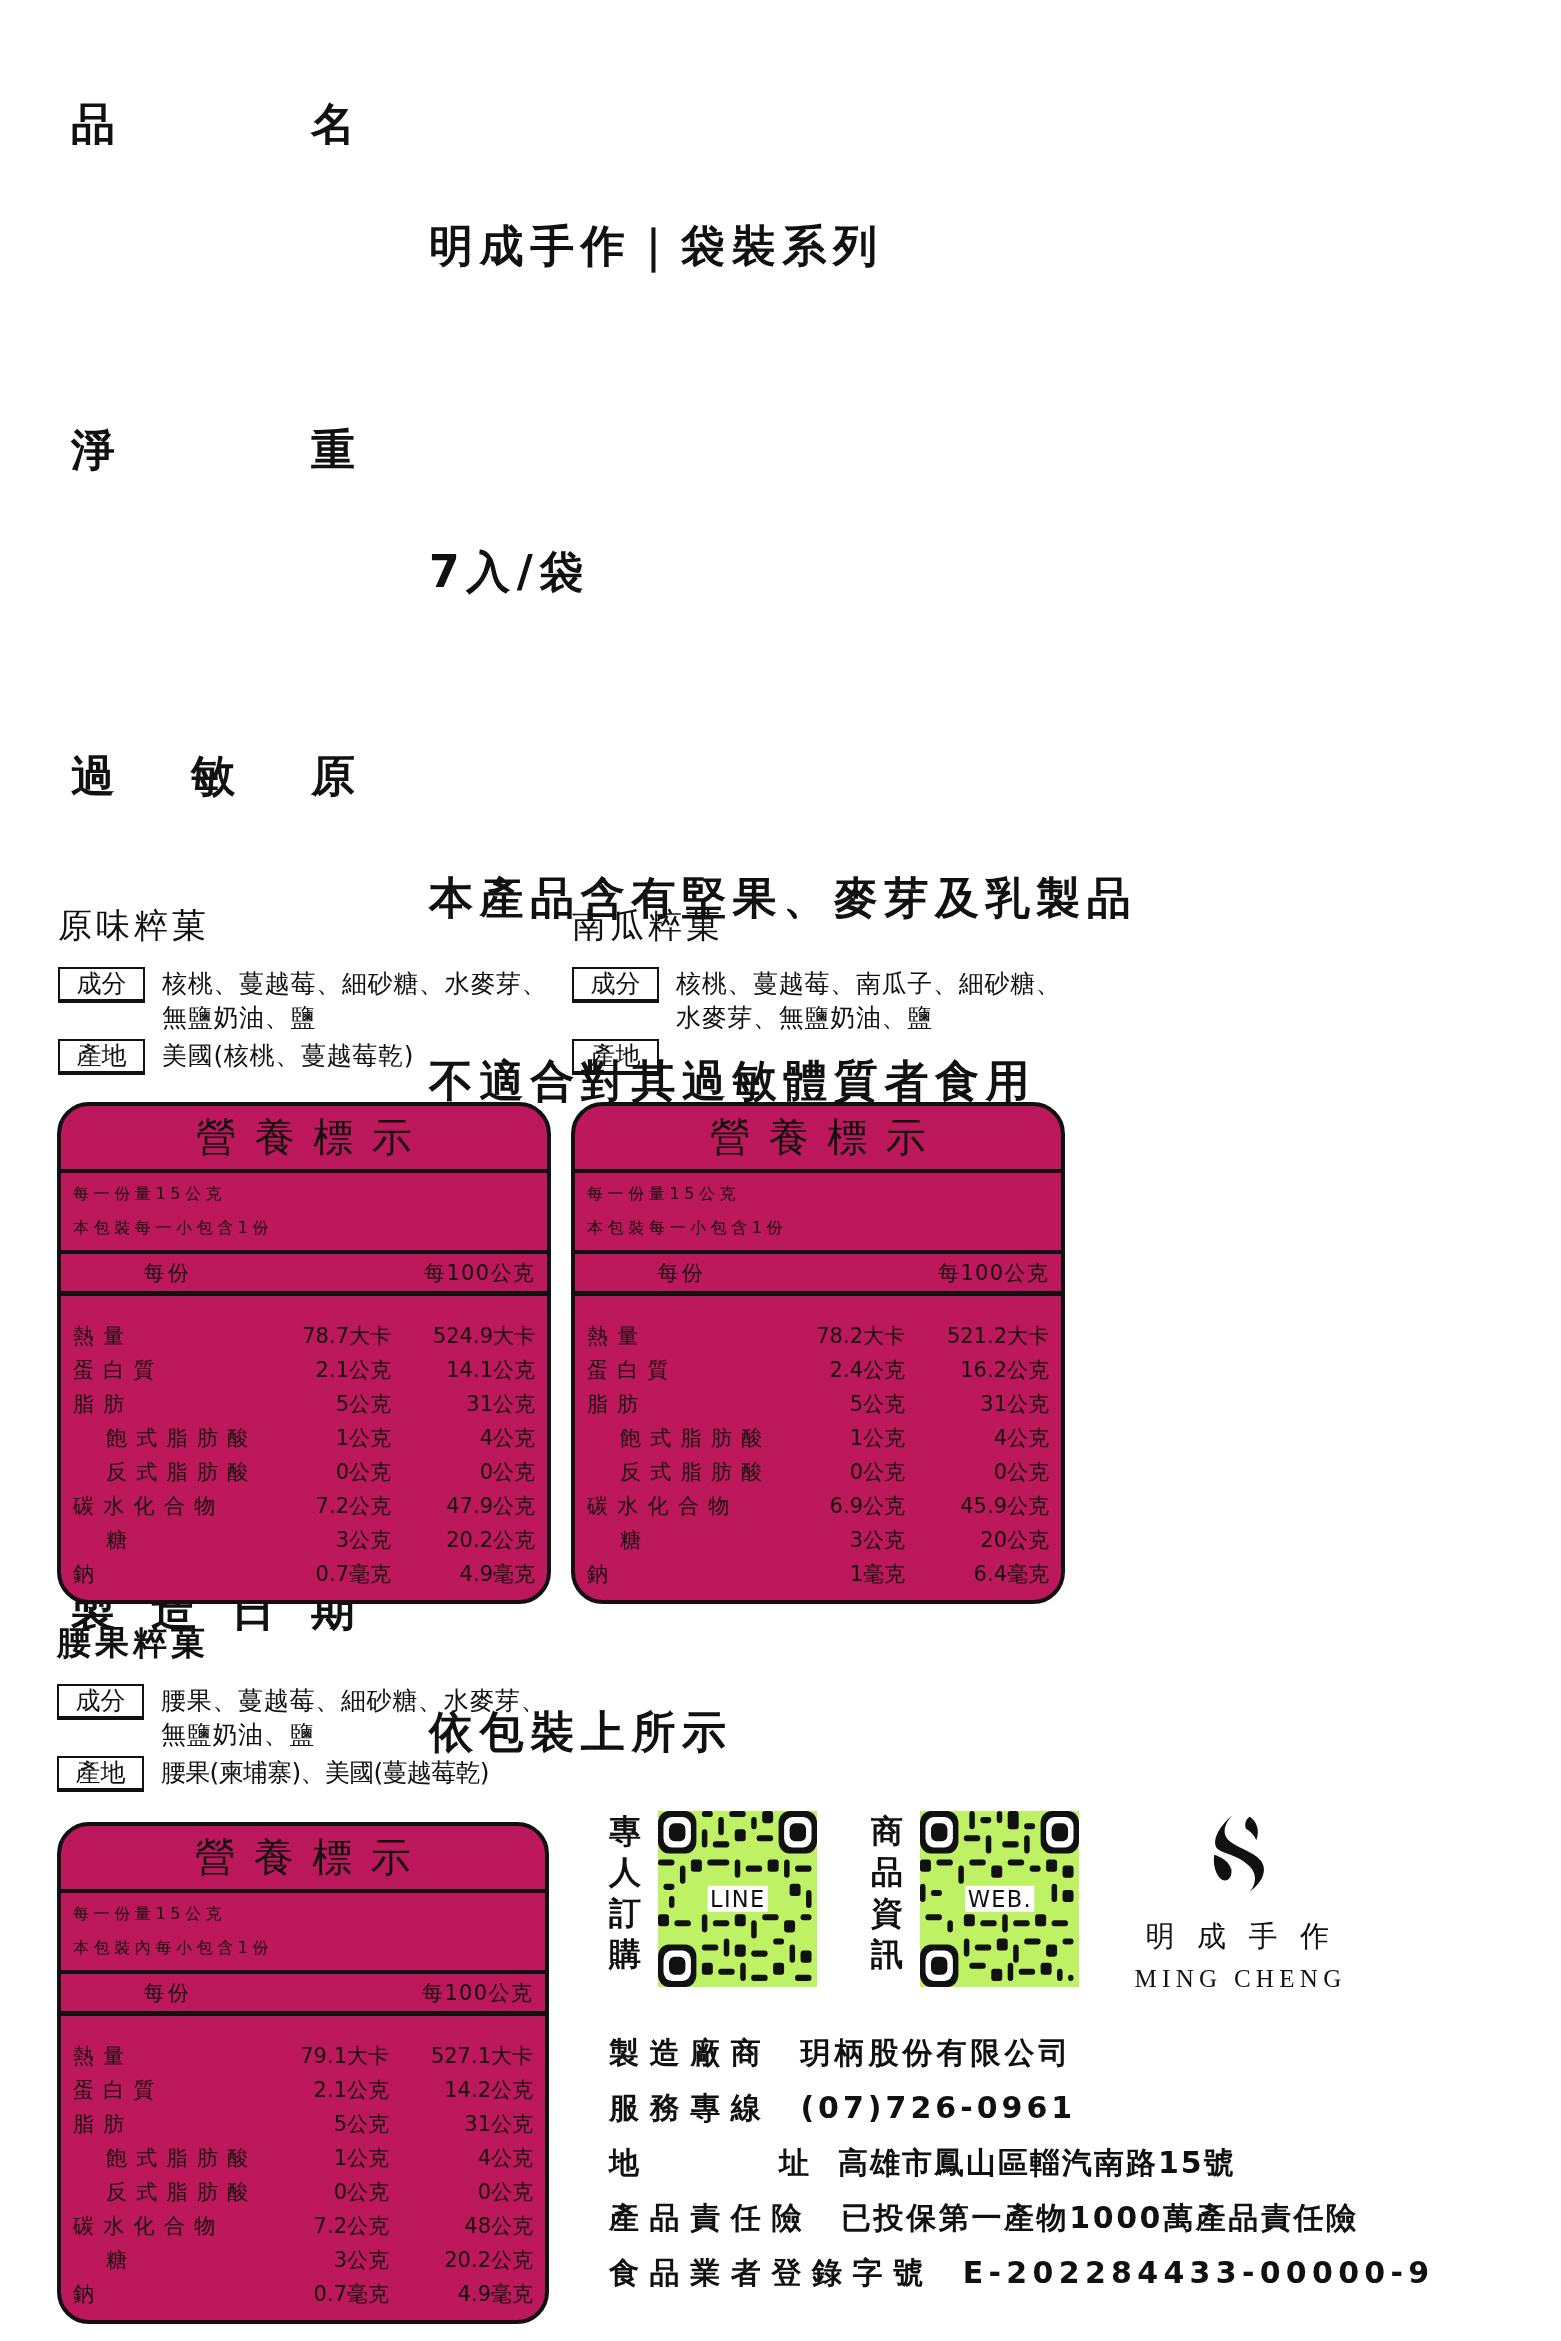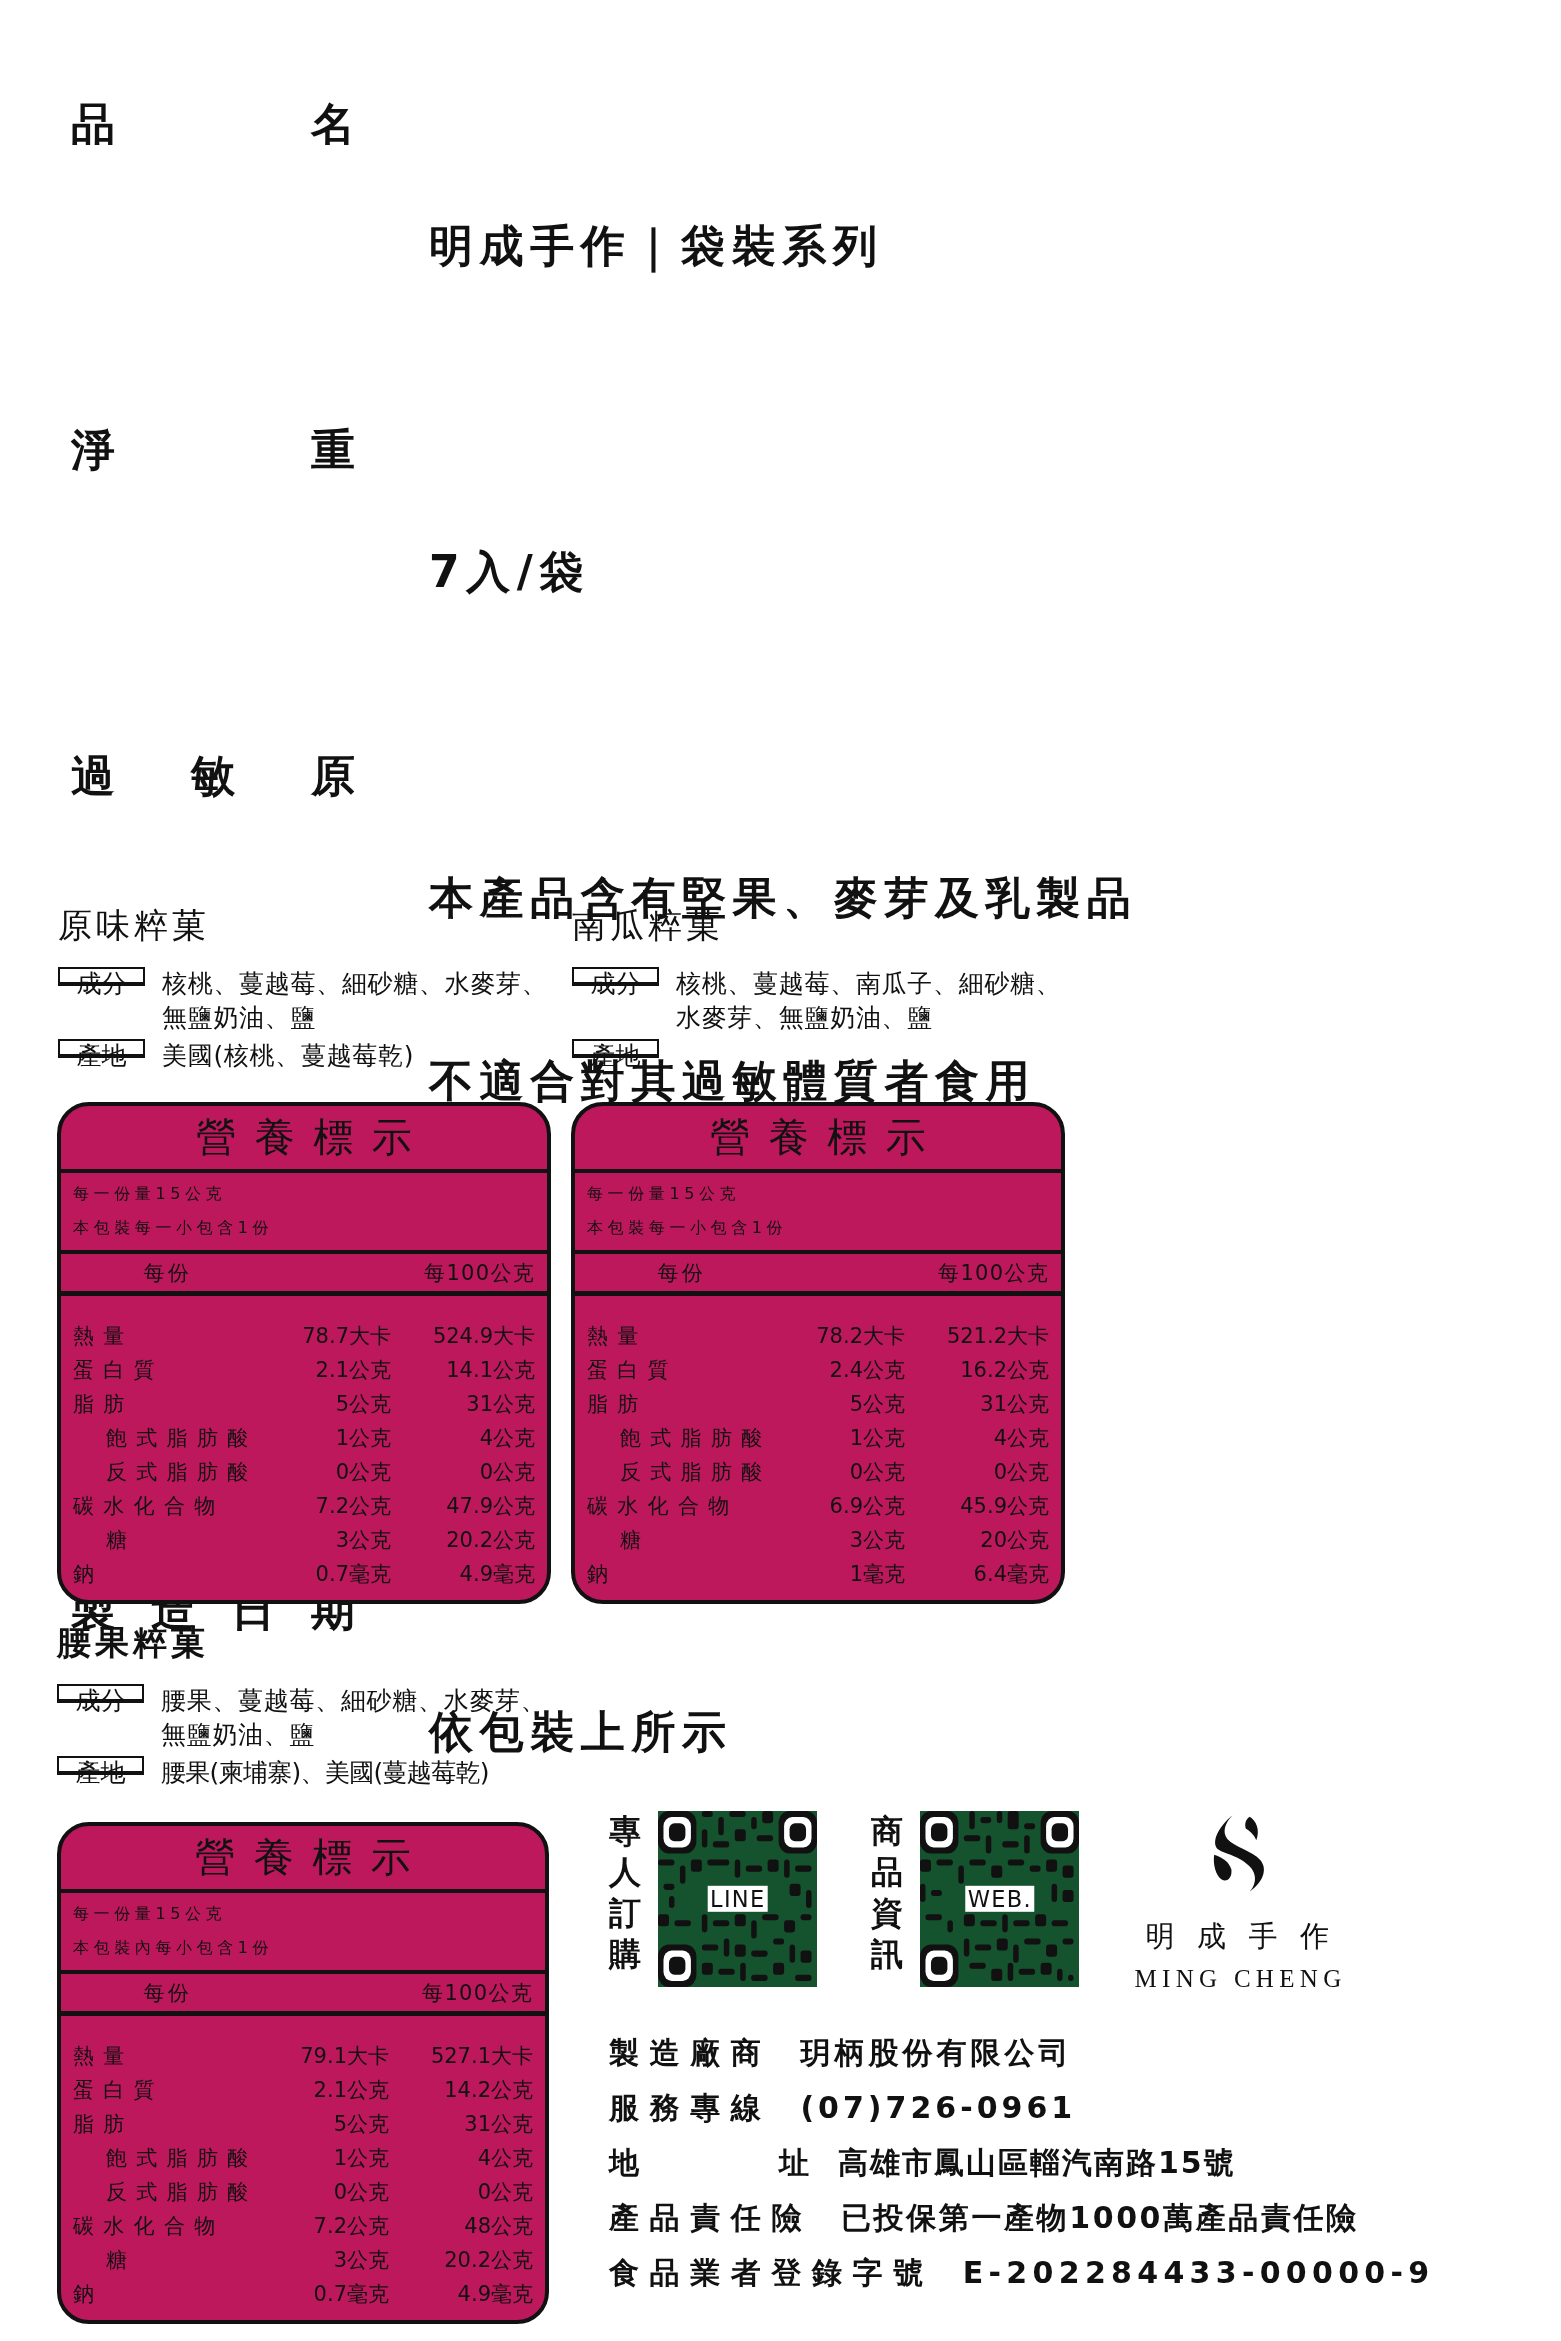--- a/index.html
+++ b/index.html
@@ -14,42 +14,42 @@
   .spec-value { margin-left: 0; letter-spacing: 6.6px; white-space: pre; }
   .spec-value .line { display: block; }
   .spec-row.gap-lg { margin-top: 21px; }
   .spec-row.gap-md { margin-top: 20px; }
 
   
   .product { position: absolute; width: 502px; }
   .product-title { font-size: 34px; line-height: 59px; font-weight: normal; letter-spacing: 4px; margin-bottom: 12px; }
   .product-title.bold { font-weight: bold; }
   .meta-row { display: flex; align-items: flex-start; font-size: 25px; line-height: 34px; margin-bottom: 4px; }
-  .meta-tag { flex: 0 0 auto; width: 87px; height: 19px; border: 2.6px solid #111; border-bottom-width: 4.6px; text-align: center; font-size: 25px; line-height: 29px; margin-right: 17px; }
+  .meta-tag { flex: 0 0 auto; width: 87px; height: 36px; border: 2.6px solid #111; border-bottom-width: 4.6px; text-align: center; font-size: 25px; line-height: 29px; margin-right: 17px; }
   .meta-text { flex: 1; letter-spacing: 0.7px; }
   .meta-text .line { display: block; }
 
   
   .nutri { position: absolute; width: 494px; border: 4.6px solid #111; border-radius: 32px; overflow: hidden; background: #be185d; margin-top: 19px; }
   .nutri-title { text-align: center; font-size: 40px; line-height: 63px; letter-spacing: 18.5px; padding-left: 18.5px; border-bottom: 4.6px solid #111; }
   .nutri-serving { padding: 4px 12px 5.3px; border-bottom: 4.6px solid #111; font-size: 16px; line-height: 34px; letter-spacing: 4.6px; }
   .nutri-head { display: flex; justify-content: space-between; padding: 2.6px 12px 2.6px; border-bottom: 5.3px solid #111; font-size: 21px; line-height: 32px; letter-spacing: 3.3px; }
   .nutri-head span:first-child { width: 119px; text-align: right; margin-right: 9.3px; }
   .nutri-head span:last-child { width: 132px; text-align: right; letter-spacing: 1.3px; }
   .nutri-body { padding: 22.5px 12px 9.3px; }
   .nrow { display: flex; font-size: 21px; line-height: 34px; }
   .nrow .nlabel { flex: 1; letter-spacing: 9.3px; }
   .nrow .nlabel.indent { padding-left: 33px; }
   .nrow .nval { width: 126px; text-align: right; }
   .nrow .nval100 { width: 144px; text-align: right; }
 
   
   .qr-block { position: absolute; display: flex; align-items: flex-start; }
   .qr-label { display: flex; flex-direction: column; font-size: 32px; line-height: 41px; font-weight: bold; width: 40px; margin-right: 9.3px; }
-  .qr-code { width: 159px; height: 176px; position: relative; background: #14532d; }
+  .qr-code { width: 159px; height: 176px; position: relative; background: #bef264; }
   .qr-code svg { width: 100%; height: 100%; display: block; }
   .qr-center { position: absolute; left: 50%; top: 50%; transform: translate(-50%, -50%); background: #fff; font-size: 22.5px; line-height: 26.4px; padding: 0 2.6px; letter-spacing: 1.3px; }
 
   
   .logo { position: absolute; left: 1128px; top: 1814px; width: 225px; text-align: center; }
   .logo svg { width: 73px; height: 79px; display: block; margin: 0 auto 18.5px; }
   .logo-cn { font-family: Liberation Serif, serif; font-size: 29px; letter-spacing: 22.5px; line-height: 48px; padding-left: 16px; }
   .logo-en { font-family: "Liberation Serif", "DejaVu Serif", serif; font-size: 25px; letter-spacing: 5.3px; line-height: 37px; }
 
   

